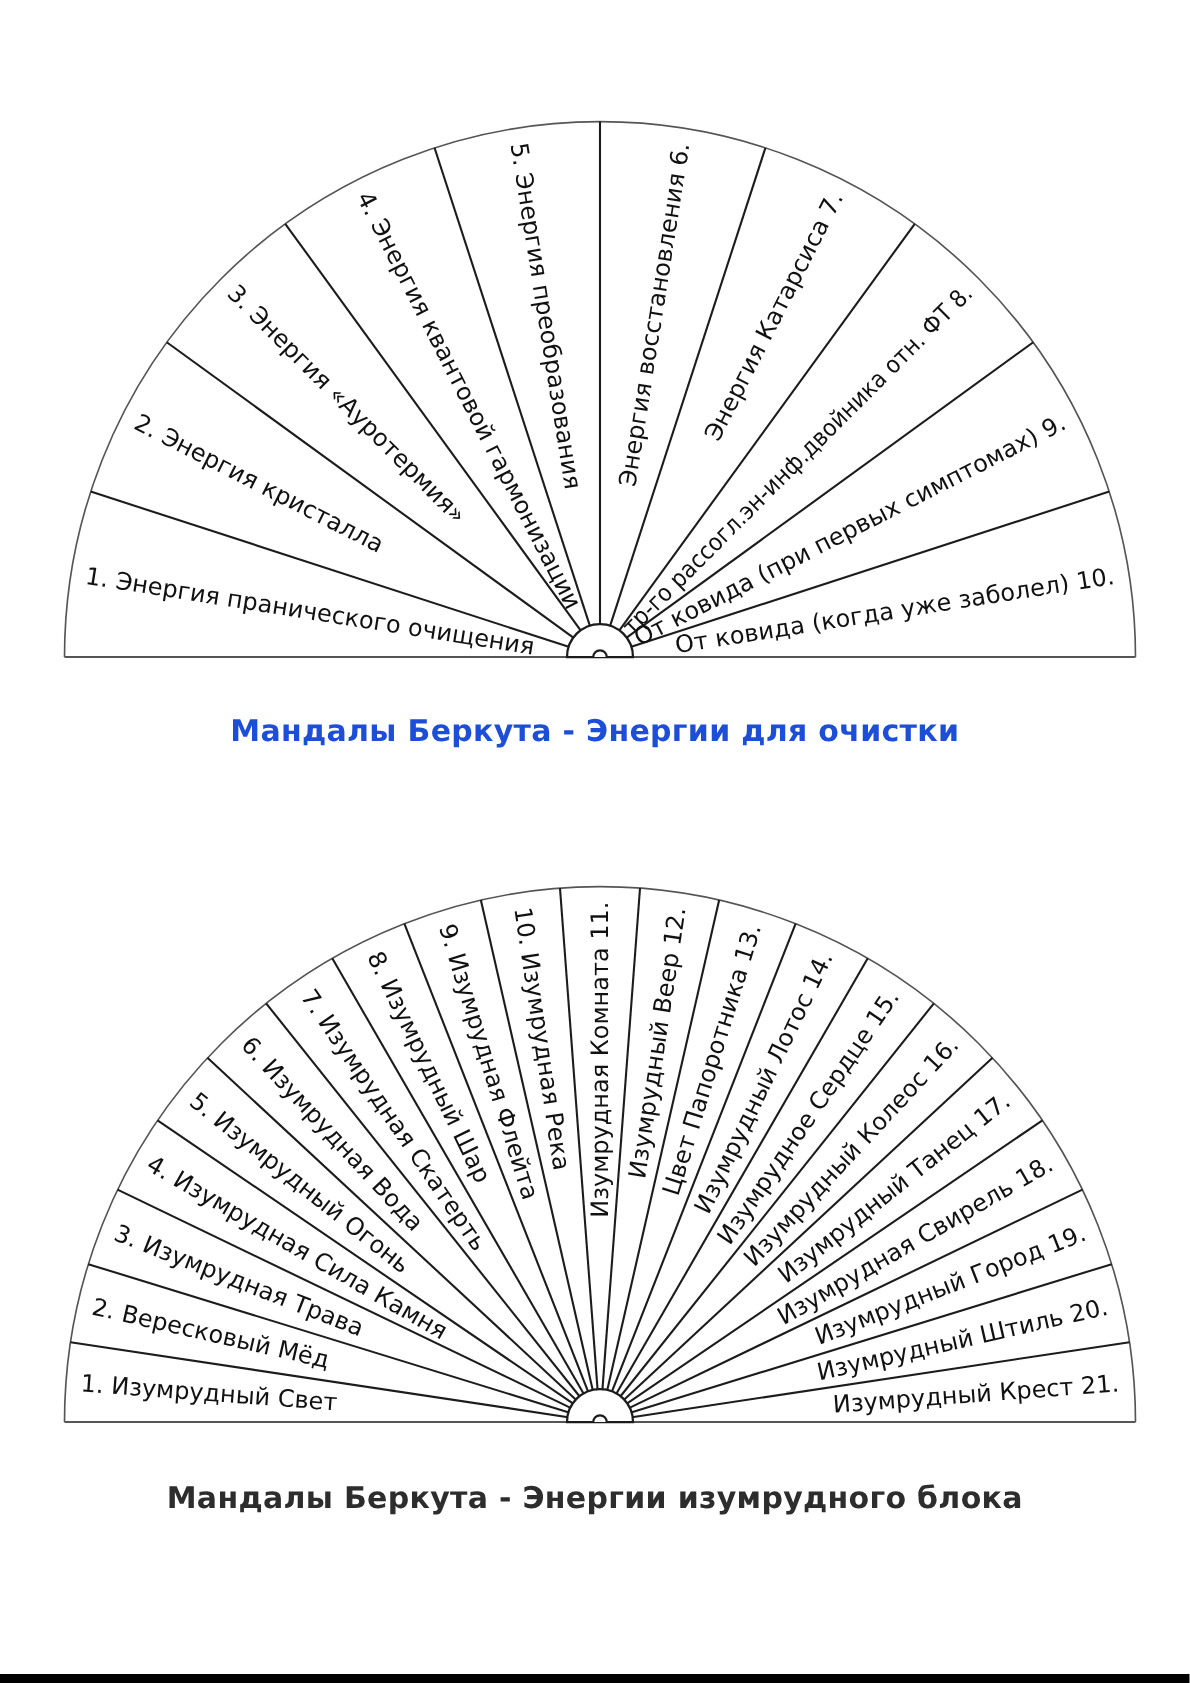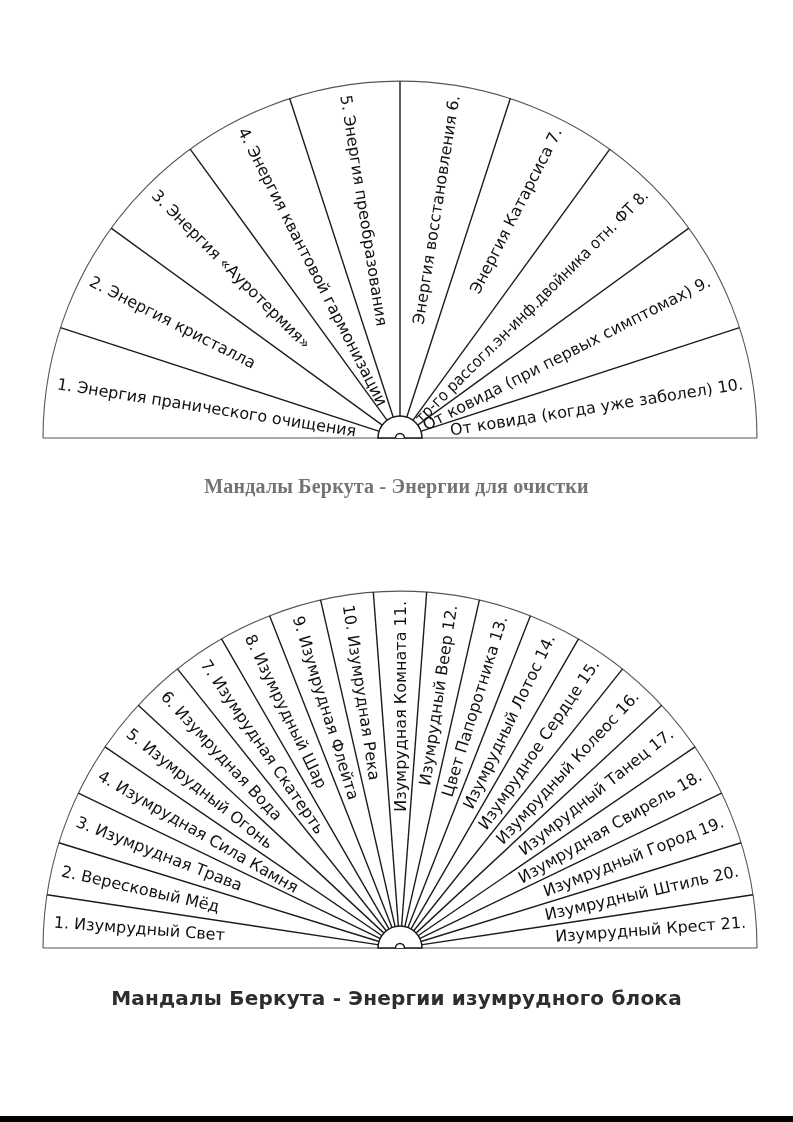--- a/index.html
+++ b/index.html
@@ -56,21 +56,21 @@
     <text x="345.71724063103983" y="95.27214581348721" dy="5.5" text-anchor="start" transform="rotate(81 345.71724063103983 95.27214581348721)" style="fill: rgb(17, 17, 17);">5. Энергия преобразования</text>
     <text x="454.2827593689601" y="95.27214581348721" dy="5.5" text-anchor="end" transform="rotate(-81 454.2827593689601 95.27214581348721)" style="fill: rgb(17, 17, 17);">Энергия восстановления 6.</text>
     <text x="557.5347034096228" y="128.8207361066364" dy="5.5" text-anchor="end" transform="rotate(-63 557.5347034096228 128.8207361066364)" style="fill: rgb(17, 17, 17);">Энергия Катарсиса 7.</text>
     <text x="645.366053071732" y="192.63394692826802" dy="5.5" text-anchor="end" transform="rotate(-45 645.366053071732 192.63394692826802)" textLength="322" lengthAdjust="spacingAndGlyphs" style="fill: rgb(17, 17, 17);">тр-го рассогл.эн-инф.двойника отн. ФТ 8.</text>
     <text x="709.1792638933637" y="280.4652965903773" dy="5.5" text-anchor="end" transform="rotate(-27 709.1792638933637 280.4652965903773)" style="fill: rgb(17, 17, 17);">От ковида (при первых симптомах) 9.</text>
     <text x="742.7278541865128" y="383.7172406310399" dy="5.5" text-anchor="end" transform="rotate(-9 742.7278541865128 383.7172406310399)" style="fill: rgb(17, 17, 17);">От ковида (когда уже заболел) 10.</text>
     <path d="M 378 438 A 22 22 0 0 1 422 438 Z" fill="#ffffff" stroke="#1c1c1c" stroke-width="1.5"></path>
     <path d="M 395.5 438 A 4.5 4.5 0 0 1 404.5 438" fill="#ffffff" stroke="#1c1c1c" stroke-width="1.5"></path>
   </svg>
 
-<div id="title1" class="chart-title" style="color: #737373; font-family: Liberation Serif, serif;">Мандалы Беркута - Энергии для очистки</div>
+<div id="title1" class="chart-title" style="color: #1d4ed8;">Мандалы Беркута - Энергии для очистки</div>
 
 <svg id="fan2" class="fan" width="793" height="460">
     <path d="M 43 438 A 357 357 0 0 1 757 438" fill="none" stroke="#555555" stroke-width="1.1"></path>
     <line x1="43" y1="438" x2="757" y2="438" stroke="#555555" stroke-width="1.2"></line>
     <line x1="384.17870678039793" y1="435.6153237411812" x2="46.98739503762914" y2="384.7919109751056" stroke="#1c1c1c" stroke-width="1.4"></line>
     <line x1="384.71083510742176" y1="433.2839172094255" x2="58.8605083343478" y2="332.7724027353071" stroke="#1c1c1c" stroke-width="1.4"></line>
     <line x1="385.58449811356127" y1="431.05786017411907" x2="78.35411415883641" y2="283.1035051350317" stroke="#1c1c1c" stroke-width="1.4"></line>
     <line x1="386.78017961094406" y1="428.98687907098207" x2="105.03275756918976" y2="236.894739271287" stroke="#1c1c1c" stroke-width="1.4"></line>
     <line x1="388.2711700507228" y1="427.11723619566527" x2="138.300481756752" y2="195.17833261578178" stroke="#1c1c1c" stroke-width="1.4"></line>
     <line x1="390.0241631702603" y1="425.49069628051154" x2="177.41414073643227" y2="158.88616075891326" stroke="#1c1c1c" stroke-width="1.4"></line>

